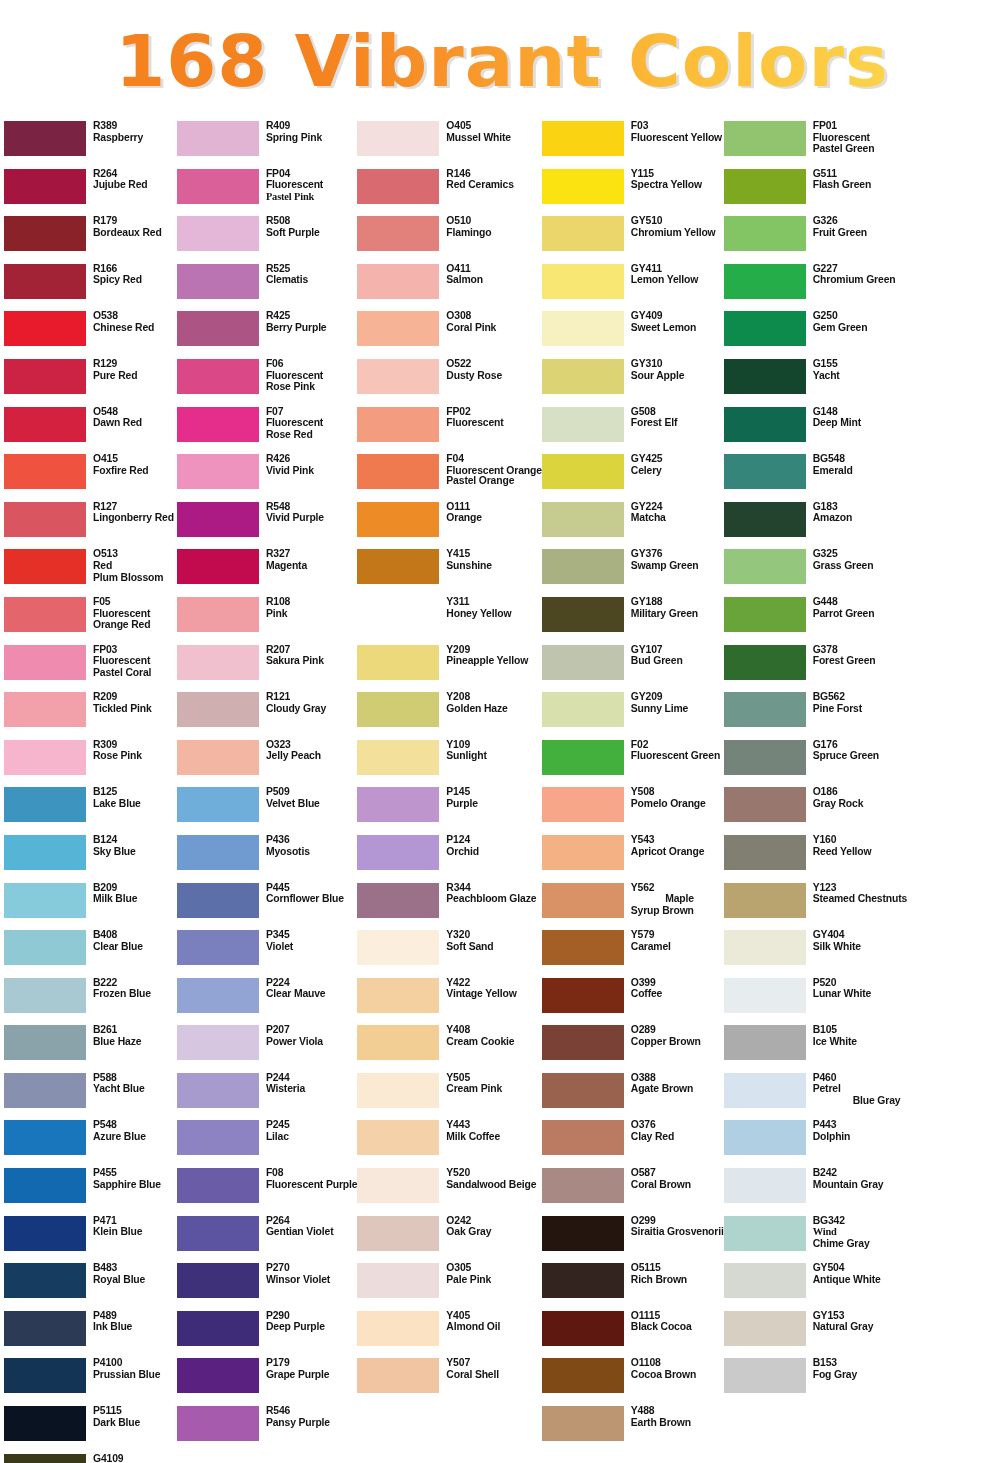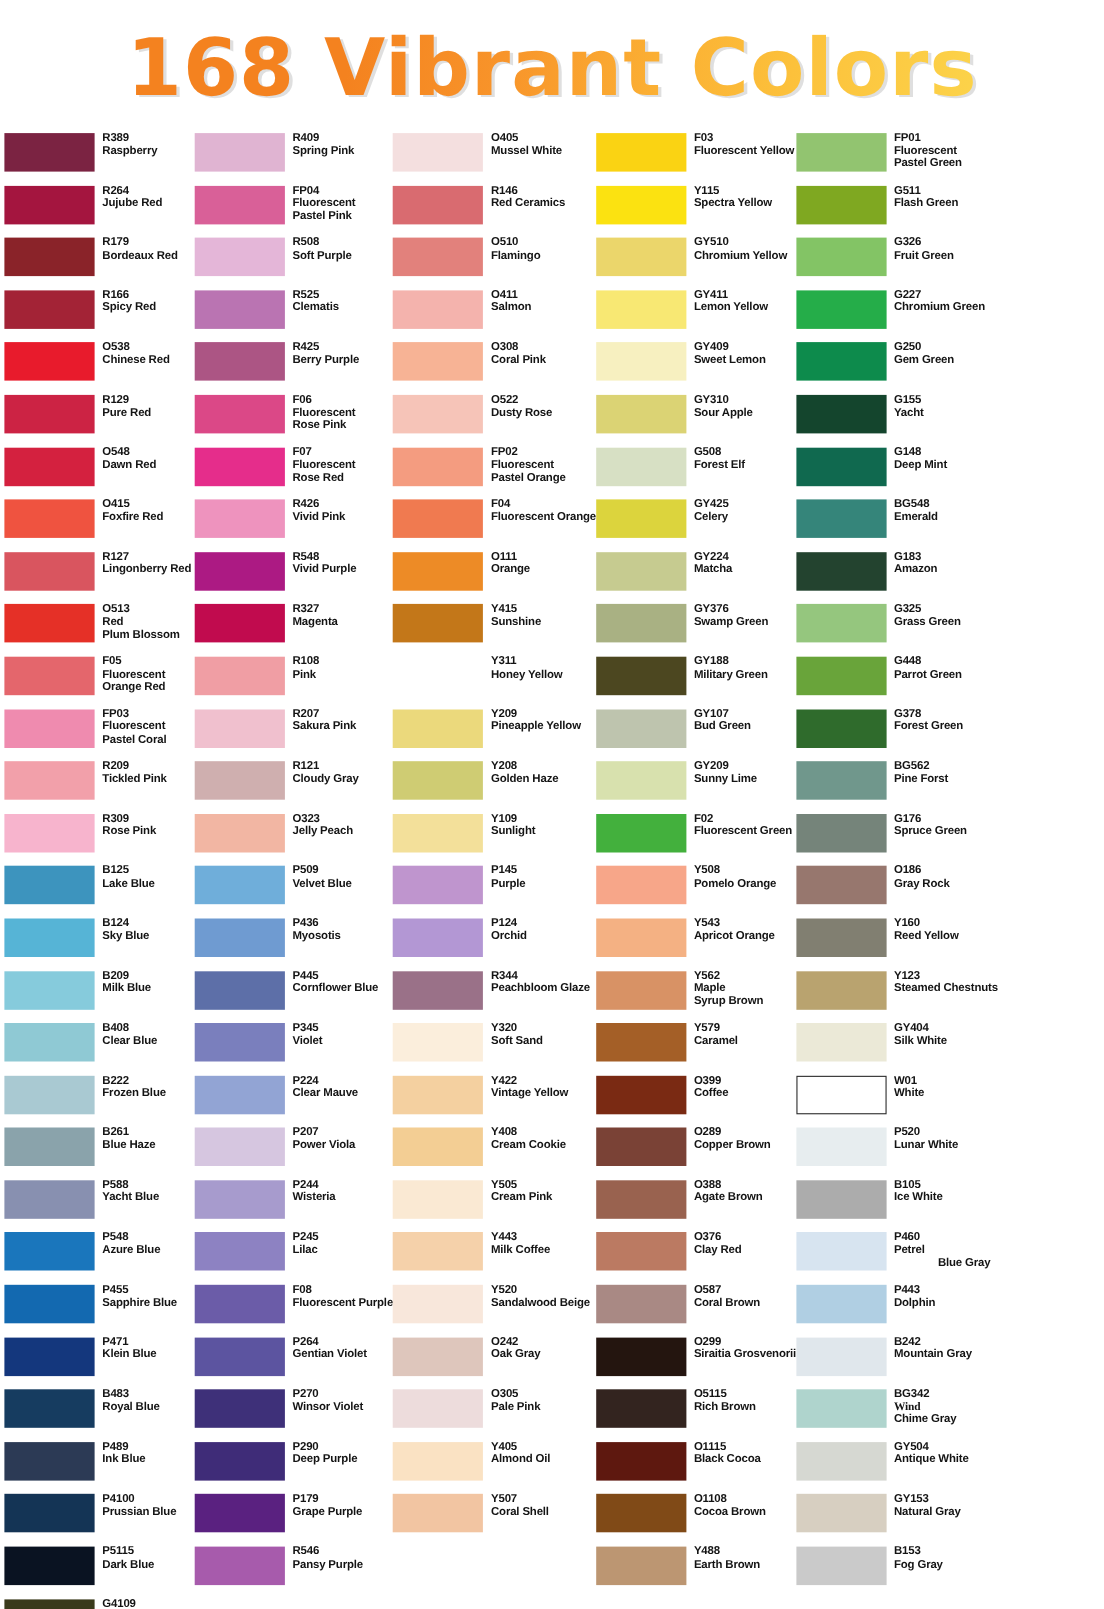--- a/index.html
+++ b/index.html
@@ -340,21 +340,21 @@
             <span class="code">R409</span>
             <span class="nm">Spring Pink</span>
           </div>
         </div>
         <div class="swatch-row">
           <div class="chip" style="background: rgb(217, 96, 152);"></div>
           <div class="label">
             <span class="code">FP04</span>
             <span class="nm">
               <span style="display: block;">Fluorescent</span>
-              <span style="display: block;">Pastel Pink</span>
+              <span style="display: block; font-family: Liberation Serif, serif;">Pastel Pink</span>
             </span>
           </div>
         </div>
         <div class="swatch-row">
           <div class="chip" style="background: rgb(228, 182, 216);"></div>
           <div class="label">
             <span class="code">R508</span>
             <span class="nm">Soft Purple</span>
           </div>
         </div>
@@ -582,21 +582,21 @@
             <span class="code">O522</span>
             <span class="nm">Dusty Rose</span>
           </div>
         </div>
         <div class="swatch-row">
           <div class="chip" style="background: rgb(244, 156, 128);"></div>
           <div class="label">
             <span class="code">FP02</span>
             <span class="nm">
               <span style="display: block;">Fluorescent</span>
-              <span style="display: block;">Pastel Orange</span>
+              <span style="display: block; margin-top: 46px;">Pastel Orange</span>
             </span>
           </div>
         </div>
         <div class="swatch-row">
           <div class="chip" style="background: rgb(240, 122, 80);"></div>
           <div class="label">
             <span class="code">F04</span>
             <span class="nm">Fluorescent Orange</span>
           </div>
         </div>
@@ -845,21 +845,21 @@
           <div class="label">
             <span class="code">Y543</span>
             <span class="nm">Apricot Orange</span>
           </div>
         </div>
         <div class="swatch-row">
           <div class="chip" style="background: rgb(216, 146, 101);"></div>
           <div class="label">
             <span class="code">Y562</span>
             <span class="nm">
-              <span style="display: block;">Maple</span>
+              <span style="display: block; text-align: right;">Maple</span>
               <span style="display: block;">Syrup Brown</span>
             </span>
           </div>
         </div>
         <div class="swatch-row">
           <div class="chip" style="background: rgb(164, 95, 39);"></div>
           <div class="label">
             <span class="code">Y579</span>
             <span class="nm">Caramel</span>
           </div>
@@ -1056,27 +1056,20 @@
           <div class="label">
             <span class="code">Y123</span>
             <span class="nm">Steamed Chestnuts</span>
           </div>
         </div>
         <div class="swatch-row">
           <div class="chip" style="background: rgb(235, 233, 215);"></div>
           <div class="label">
             <span class="code">GY404</span>
             <span class="nm">Silk White</span>
-          </div>
-        </div>
-        <div class="swatch-row">
-          <div class="chip bordered" style="background: rgb(255, 255, 255);"></div>
-          <div class="label">
-            <span class="code">W01</span>
-            <span class="nm">White</span>
           </div>
         </div>
         <div class="swatch-row">
           <div class="chip" style="background: rgb(231, 237, 239);"></div>
           <div class="label">
             <span class="code">P520</span>
             <span class="nm">Lunar White</span>
           </div>
         </div>
         <div class="swatch-row">

